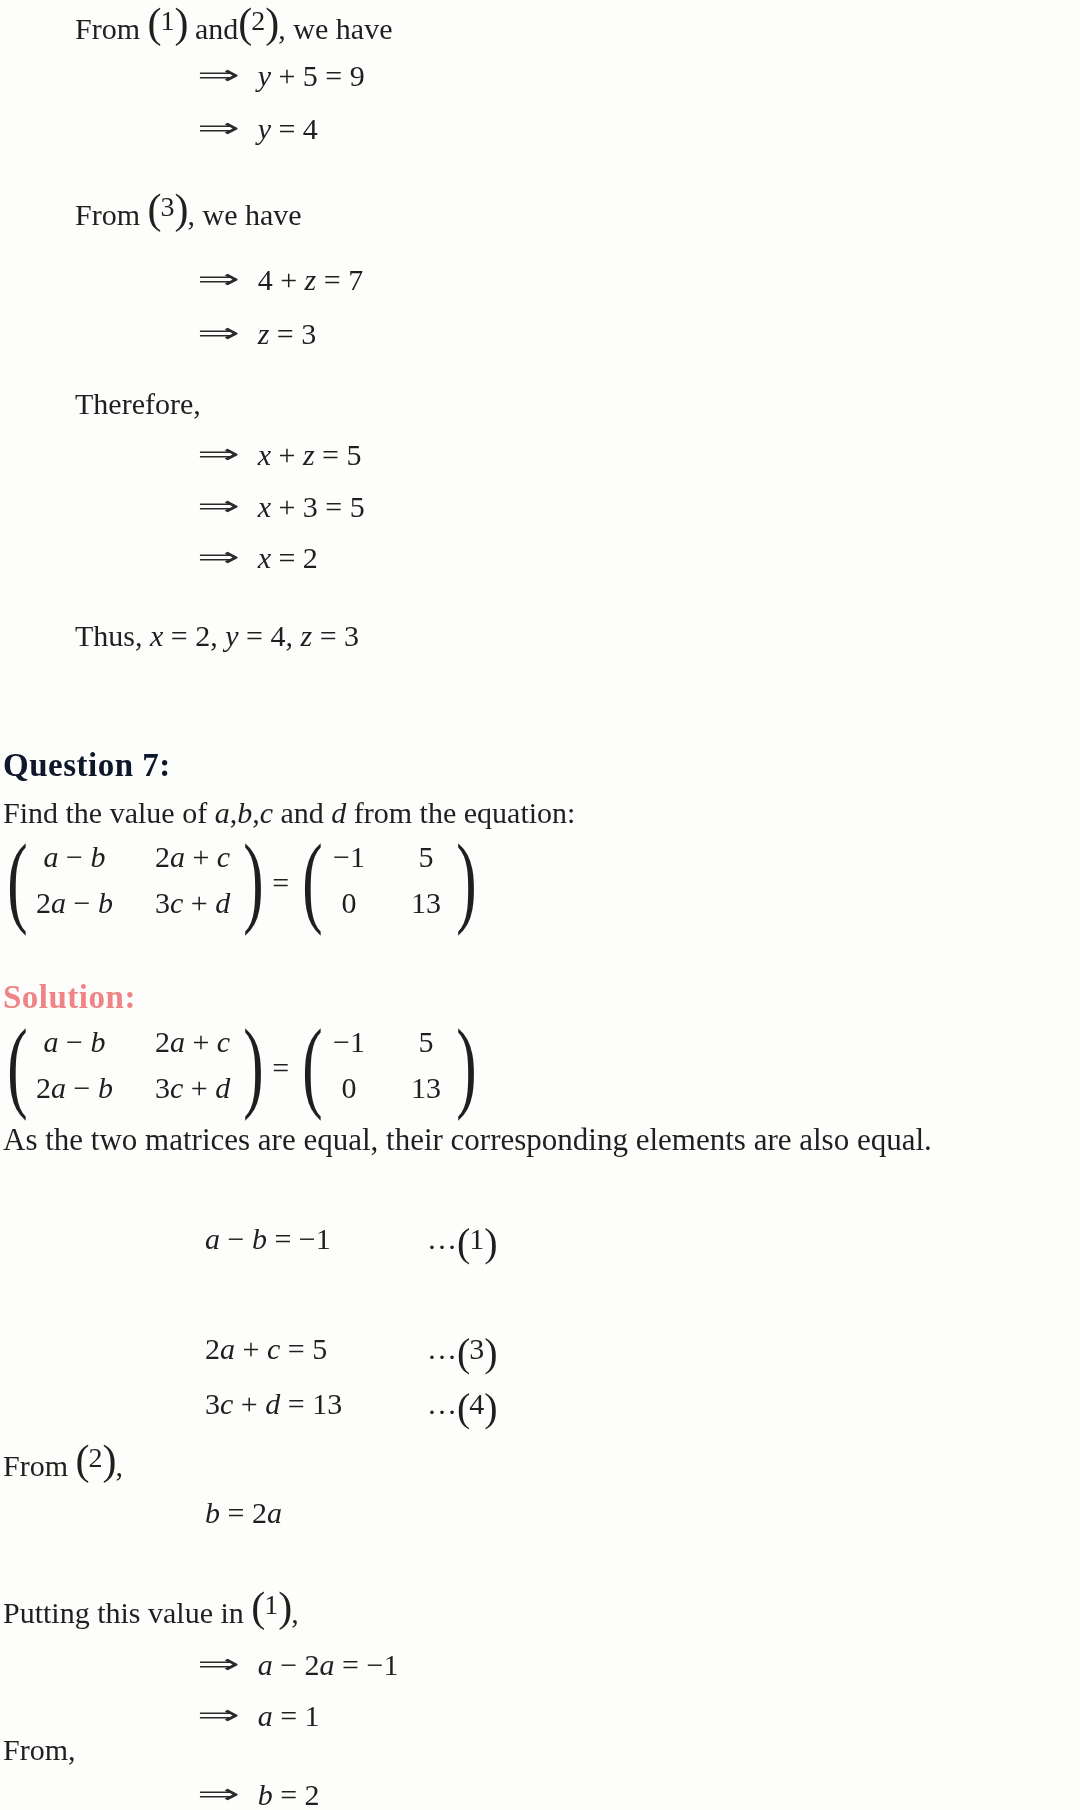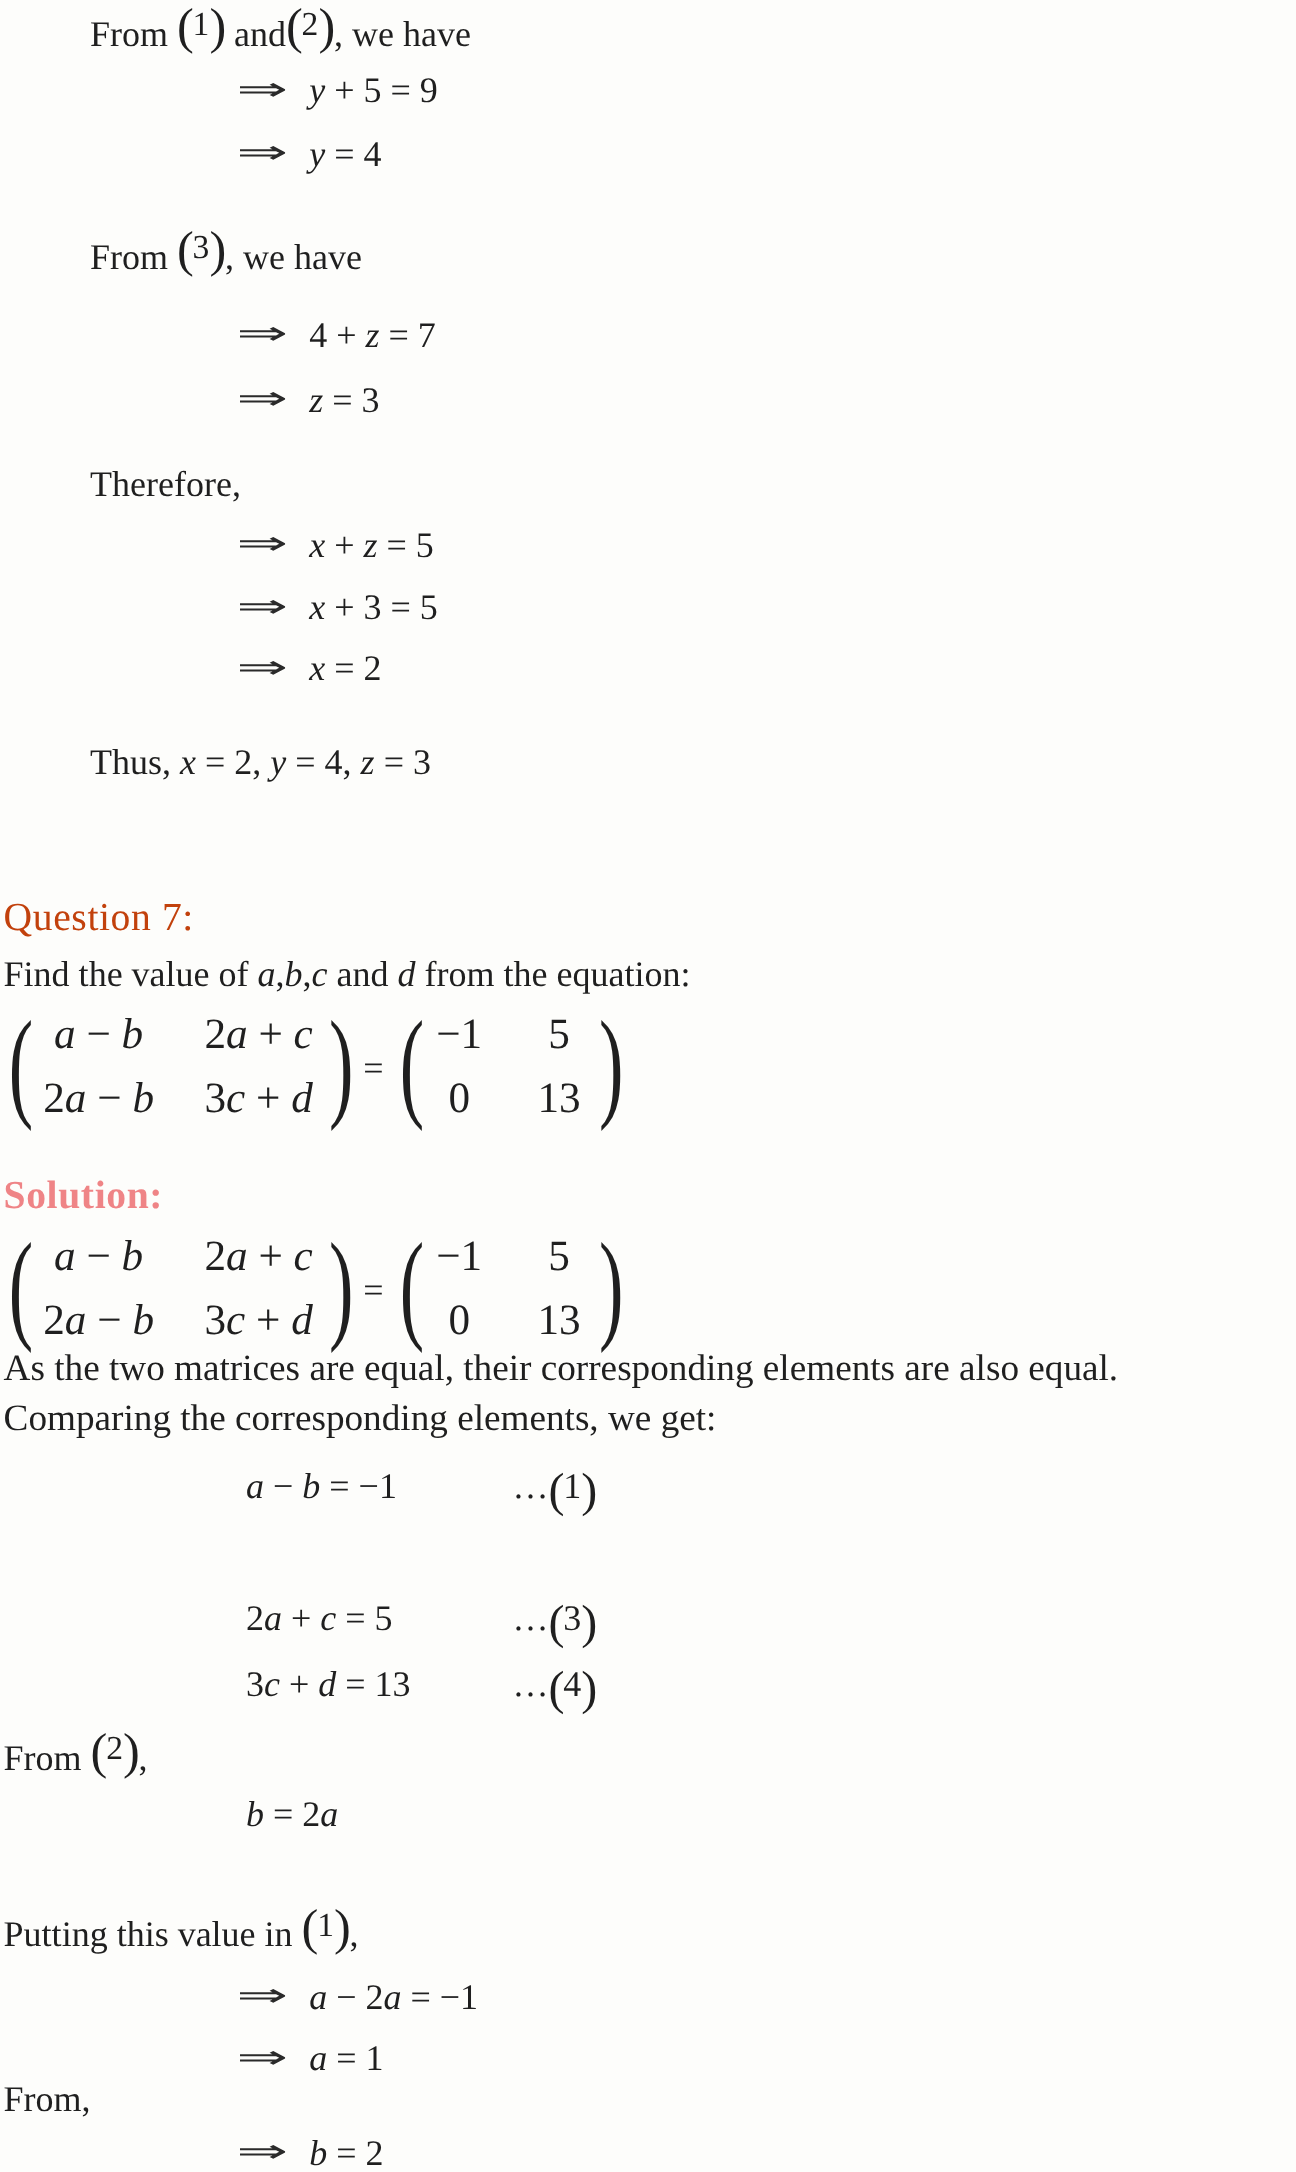--- a/index.html
+++ b/index.html
@@ -14,23 +14,23 @@
     color: #1f1f1f;
   }
   .line {
     position: absolute;
     white-space: nowrap;
     font-size: 30px;
     line-height: 1.25;
   }
   .para { font-size: 31px; }
   .qhead {
-    font-weight: normal;
+    font-weight: bold;
     font-size: 33px;
-    color: #c2410c;
+    color: #0f172a;
     letter-spacing: 0.5px;
   }
   .shead {
     font-weight: bold;
     font-size: 33px;
     color: #ef8486;
     letter-spacing: 0.5px;
   }
   
   .arrow {
@@ -81,21 +81,21 @@
     text-align: center;
     transform: scaleX(0.6);
   }
   .mgrid {
     display: grid;
     grid-template-columns: auto auto;
     column-gap: 42px;
     row-gap: 12px;
     justify-items: center;
     align-items: center;
-    font-size: 36px;
+    font-size: 30px;
     padding: 0 8px;
   }
   .mgrid.rhs { column-gap: 46px; padding: 0 10px; }
   .meq { font-size: 30px; margin: 0 8px; position: relative; top: 3px; }
 </style>
 </head>
 <body>
 
 <div class="page">
 
@@ -169,21 +169,20 @@
           <span data-math="">−1</span>
           <span data-math="">5</span>
           <span data-math="">0</span>
           <span data-math="">13</span>
         </span>
         <span class="mparen">)</span>
       </span>
   </div>
 
   <div class="line para" style="left:3px; top:1121px"><span>As the two matrices are equal, their corresponding elements are also equal.</span></div>
-  <div class="line para" style="left:3px; top:1163px"><span>Comparing the corresponding elements, we get:</span></div>
 
   <div class="line" style="left:205px; top:1220px"><span class="expr" data-math=""><i>a</i> − <i>b</i> = −1</span><span class="eqnum">…<span class="rp">(</span>1<span class="rp">)</span></span></div>
   <div class="line" style="left:205px; top:1330px"><span class="expr" data-math="">2<i>a</i> + <i>c</i> = 5</span><span class="eqnum">…<span class="rp">(</span>3<span class="rp">)</span></span></div>
   <div class="line" style="left:205px; top:1385px"><span class="expr" data-math="">3<i>c</i> + <i>d</i> = 13</span><span class="eqnum">…<span class="rp">(</span>4<span class="rp">)</span></span></div>
 
   <div class="line" style="left:3px; top:1447px"><span>From </span><span class="ref"><span class="rp">(</span>2<span class="rp">)</span></span><span>,</span></div>
 
   <div class="line" style="left:205px; top:1494px"><span data-math=""><i>b</i> = 2<i>a</i></span></div>
 
   <div class="line" style="left:3px; top:1594px"><span>Putting this value in </span><span class="ref"><span class="rp">(</span>1<span class="rp">)</span></span><span>,</span></div>

